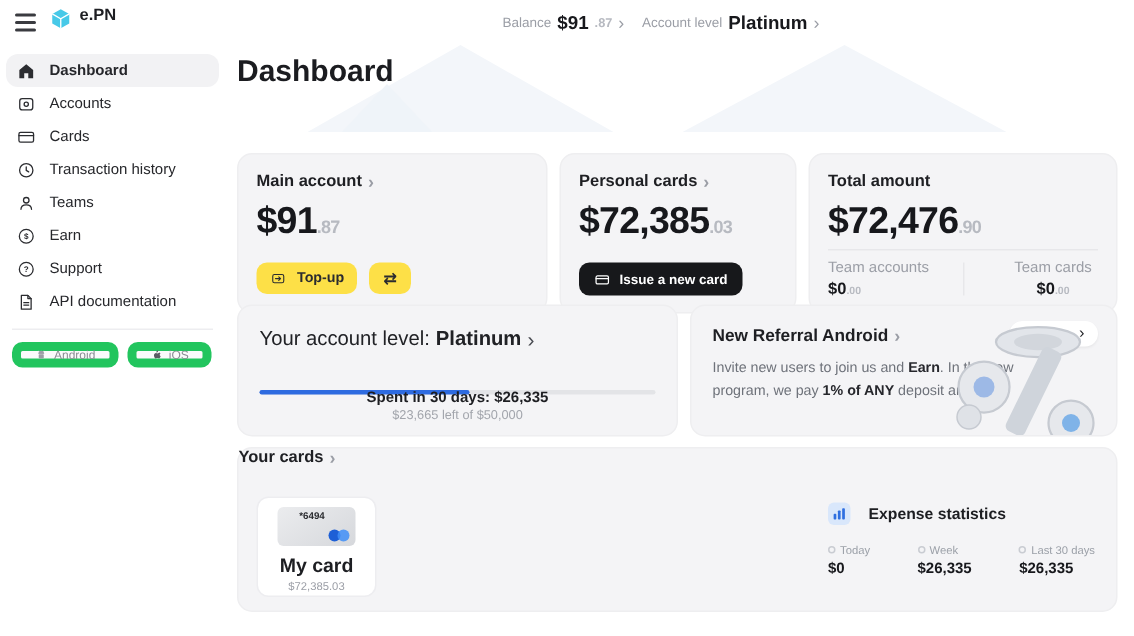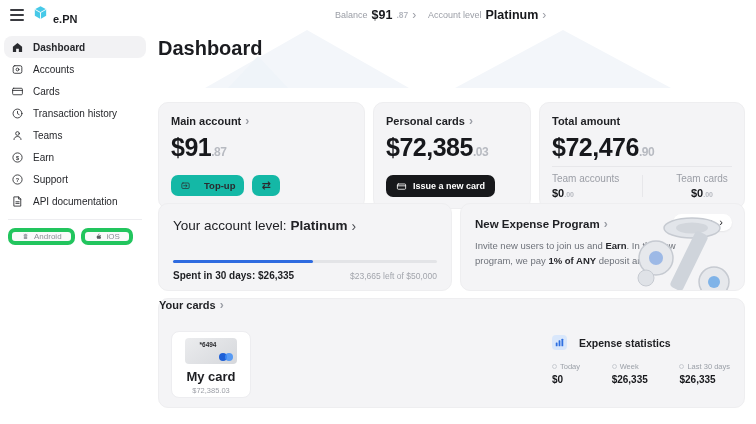--- a/index.html
+++ b/index.html
@@ -3,41 +3,41 @@
 <meta charset="utf-8">
 <style>
   * { margin:0; padding:0; box-sizing:border-box; }
   body { font-family:"Liberation Sans","DejaVu Sans",sans-serif; background:#fff; }
   .screen { position:relative; width:756px; height:424px; background:#fff; overflow:hidden; }
 
   
   .header { position:absolute; top:0; left:0; right:0; height:30px; background:#fff; z-index:6; }
   .hamburger { position:absolute; left:10px; top:9px; width:14px; height:12px; display:flex; flex-direction:column; justify-content:space-between; cursor:pointer; }
   .hamburger span { display:block; height:1.6px; background:#3a3b40; border-radius:1px; }
-  .logo { position:absolute; left:32px; top:4px; display:flex; align-items:flex-end; gap:4px; cursor:pointer; }
+  .logo { position:absolute; left:32px; top:4px; display:flex; align-items:flex-start; gap:4px; cursor:pointer; }
   .logo-text { font-size:11px; font-weight:700; color:#1d1e22; }
   .hdr-group { position:absolute; top:0; height:30px; display:flex; align-items:center; gap:4px; cursor:pointer; }
   .hdr-balance { left:335px; }
   .hdr-level { left:428px; }
   .hdr-label { font-size:9px; color:#9b9ea6; }
   .hdr-value { font-size:12.5px; font-weight:700; color:#17181c; }
   .hdr-cents { font-size:8.5px; font-weight:700; color:#b7bac1; }
   .chev { font-size:12px; color:#9b9ea6; line-height:1; }
 
   
   .sidebar { position:absolute; top:30px; left:0; width:150px; bottom:0; background:#fff; z-index:5; padding-top:6px; }
   .nav-item { display:flex; align-items:center; gap:9px; height:22px; margin:0 4px; padding:0 7px; border-radius:8px; cursor:pointer; }
   .nav-item.active { background:#f2f2f4; }
   .nav-item .nicon { width:13px; height:13px; flex:0 0 13px; display:flex; align-items:center; justify-content:center; }
   .nav-item .nicon svg { width:13px; height:13px; }
   .nav-label { font-size:10px; color:#26272b; }
   .nav-item.active .nav-label { font-weight:700; }
   .sb-divider { margin:7px 8px 0 8px; border-top:1px solid #ededf0; }
   .apps { display:flex; gap:6px; padding:8px 8px 0 8px; }
-  .app-badge { display:flex; align-items:center; justify-content:center; gap:4px; height:17px; padding:0 9px; background:#fafafb; border:4px solid #22c55e; border-radius:7px; cursor:pointer; }
+  .app-badge { display:flex; align-items:center; justify-content:center; gap:4px; height:17px; padding:0 9px; background:#fafafb; border:6px solid #22c55e; border-radius:7px; cursor:pointer; }
   .app-badge span { font-size:8px; color:#8a8d94; }
   .app-badge svg { width:9px; height:9px; }
 
   
   .main { position:absolute; left:150px; top:30px; right:0; bottom:0; background:#fff; }
   .tri { position:absolute; width:0; height:0; z-index:0; }
   .tri1 { left:55px; top:0; border-left:102px solid transparent; border-right:102px solid transparent; border-bottom:58px solid #f3f6fa; }
   .tri2 { left:305px; top:0; border-left:108px solid transparent; border-right:108px solid transparent; border-bottom:58px solid #f3f6fa; }
   .tri3 { left:78px; top:26px; border-left:30px solid transparent; border-right:30px solid transparent; border-bottom:32px solid #eff4f9; }
   .page-title { position:absolute; left:8px; top:7px; font-size:20px; font-weight:700; color:#1b1c20; z-index:1; }
@@ -49,21 +49,21 @@
   .amount .big { font-size:25px; font-weight:700; color:#17181c; }
   .amount .cents { font-size:12px; font-weight:700; color:#b7bac1; }
 
   .row1 { position:absolute; left:8px; top:72px; right:11px; display:flex; gap:8px; z-index:1; }
   .row1 .card { height:107px; padding:12px; }
   .c-main { width:207px; }
   .c-personal { width:158px; }
   .c-total { flex:1; }
 
   .btn-row { position:absolute; left:12px; bottom:12px; display:flex; gap:8px; }
-  .pill-btn { display:flex; align-items:center; gap:13px; height:21px; padding:0 9px; background:#14b8a6; border-radius:7px; font-size:9.5px; font-weight:600; color:#2a2b2f; cursor:pointer; }
+  .pill-btn { display:flex; align-items:center; gap:7px; height:21px; padding:0 9px; background:#fde047; border-radius:7px; font-size:9.5px; font-weight:600; color:#2a2b2f; cursor:pointer; }
   .pill-btn svg { width:11px; height:11px; }
   .xchg { font-size:11px; color:#2a2b2f; }
   .dark-btn { display:flex; align-items:center; gap:6px; height:22px; padding:0 10px; background:#17181b; border-radius:7px; font-size:9px; font-weight:600; color:#fff; cursor:pointer; position:absolute; left:12px; bottom:11px; }
   .dark-btn svg { width:11px; height:11px; }
 
   .team-row { position:absolute; left:12px; right:12px; bottom:9px; display:flex; justify-content:space-between; border-top:1px solid #e7e7ea; padding-top:6px; }
   .team-divider { position:absolute; left:50%; top:8px; bottom:2px; width:1px; background:#e7e7ea; }
   .team-col { min-width:60px; }
   .team-col.right { text-align:center; }
   .team-label { font-size:10px; color:#9b9ea6; }
@@ -71,21 +71,21 @@
   .team-val .cents { font-size:7px; color:#b7bac1; }
 
   .row2 { position:absolute; left:8px; top:173px; right:11px; display:flex; gap:8px; z-index:1; }
   .row2 .card { height:88px; }
   .c-level { width:294px; padding:14px; }
   .level-title { display:flex; align-items:center; gap:4px; font-size:13.5px; color:#212226; cursor:pointer; }
   .level-title b { font-weight:700; }
   .level-title .chev { font-size:14px; color:#4a4c52; }
   .progress-track { position:absolute; left:14px; right:14px; bottom:27px; height:3px; background:#e3e4e7; border-radius:2px; }
   .progress-fill { height:3px; background:#2e6be0; border-radius:2px; width:0; }
-  .level-bottom { position:absolute; left:14px; right:14px; bottom:9px; display:flex; justify-content:space-between; align-items:center; }
+  .level-bottom { position:absolute; left:14px; right:14px; bottom:9px; display:flex; justify-content:space-between; align-items:center;flex-direction:column; }
   .spent { font-size:10px; font-weight:600; color:#1d1e22; }
   .remaining { font-size:8.5px; color:#a2a5ac; }
 
   .c-referral { flex:1; padding:14px; overflow:hidden; }
   .ref-title { font-size:11.5px; }
   .pager { position:absolute; right:12px; top:10px; display:flex; align-items:center; gap:7px; height:17px; padding:0 9px; background:#fff; border-radius:10px; box-shadow:0 1px 2px rgba(0,0,0,0.06); }
   .pager .arr { font-size:11px; line-height:1; cursor:pointer; }
   .pager .arr.l { color:#57595f; }
   .pager .arr.r { color:#232428; }
   .pager .pg-text { font-size:7.5px; font-weight:700; color:#26272c; }
@@ -322,21 +322,21 @@
           <div class="progress-fill" style="width: 53%;"></div>
         </div>
         <div class="level-bottom">
           <span class="spent">Spent in 30 days: $26,335</span>
           <span class="remaining">$23,665 left of $50,000</span>
         </div>
       </div>
 
       <div class="card c-referral">
         <div class="card-title ref-title">
-          <span>New Expense Program</span>
+          <span>New Referral Android</span>
           <span class="chev">›</span>
         </div>
         <div class="pager">
           <span class="arr l">‹</span>
           <span class="pg-text">3 of 3</span>
           <span class="arr r">›</span>
         </div>
         <div class="ref-body">
           <span>Invite new users to join us and </span><b>Earn</b><span>. In the new program, we pay </span><b>1% of ANY</b><span> deposit amounts</span>
         </div>

